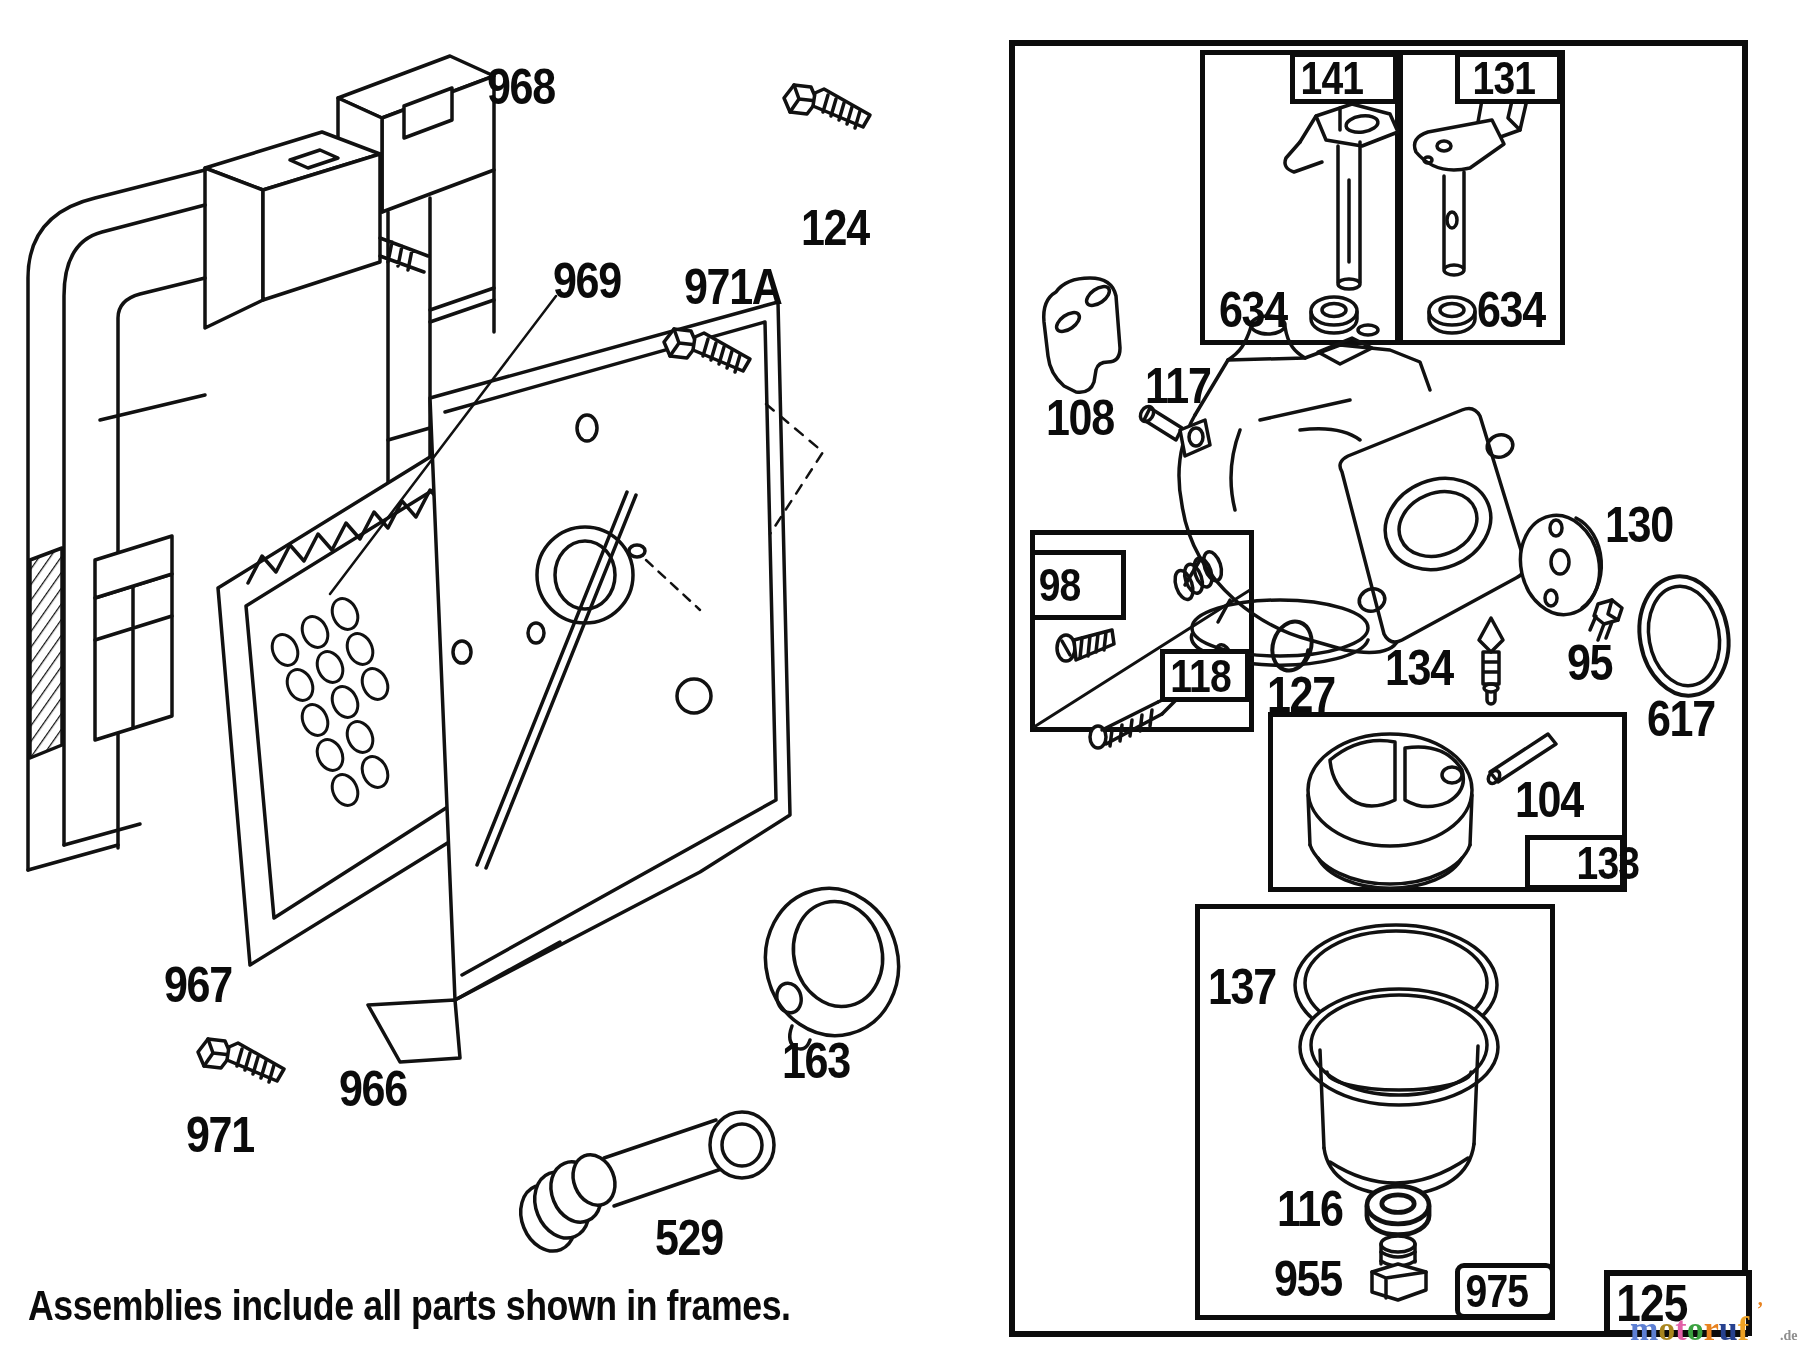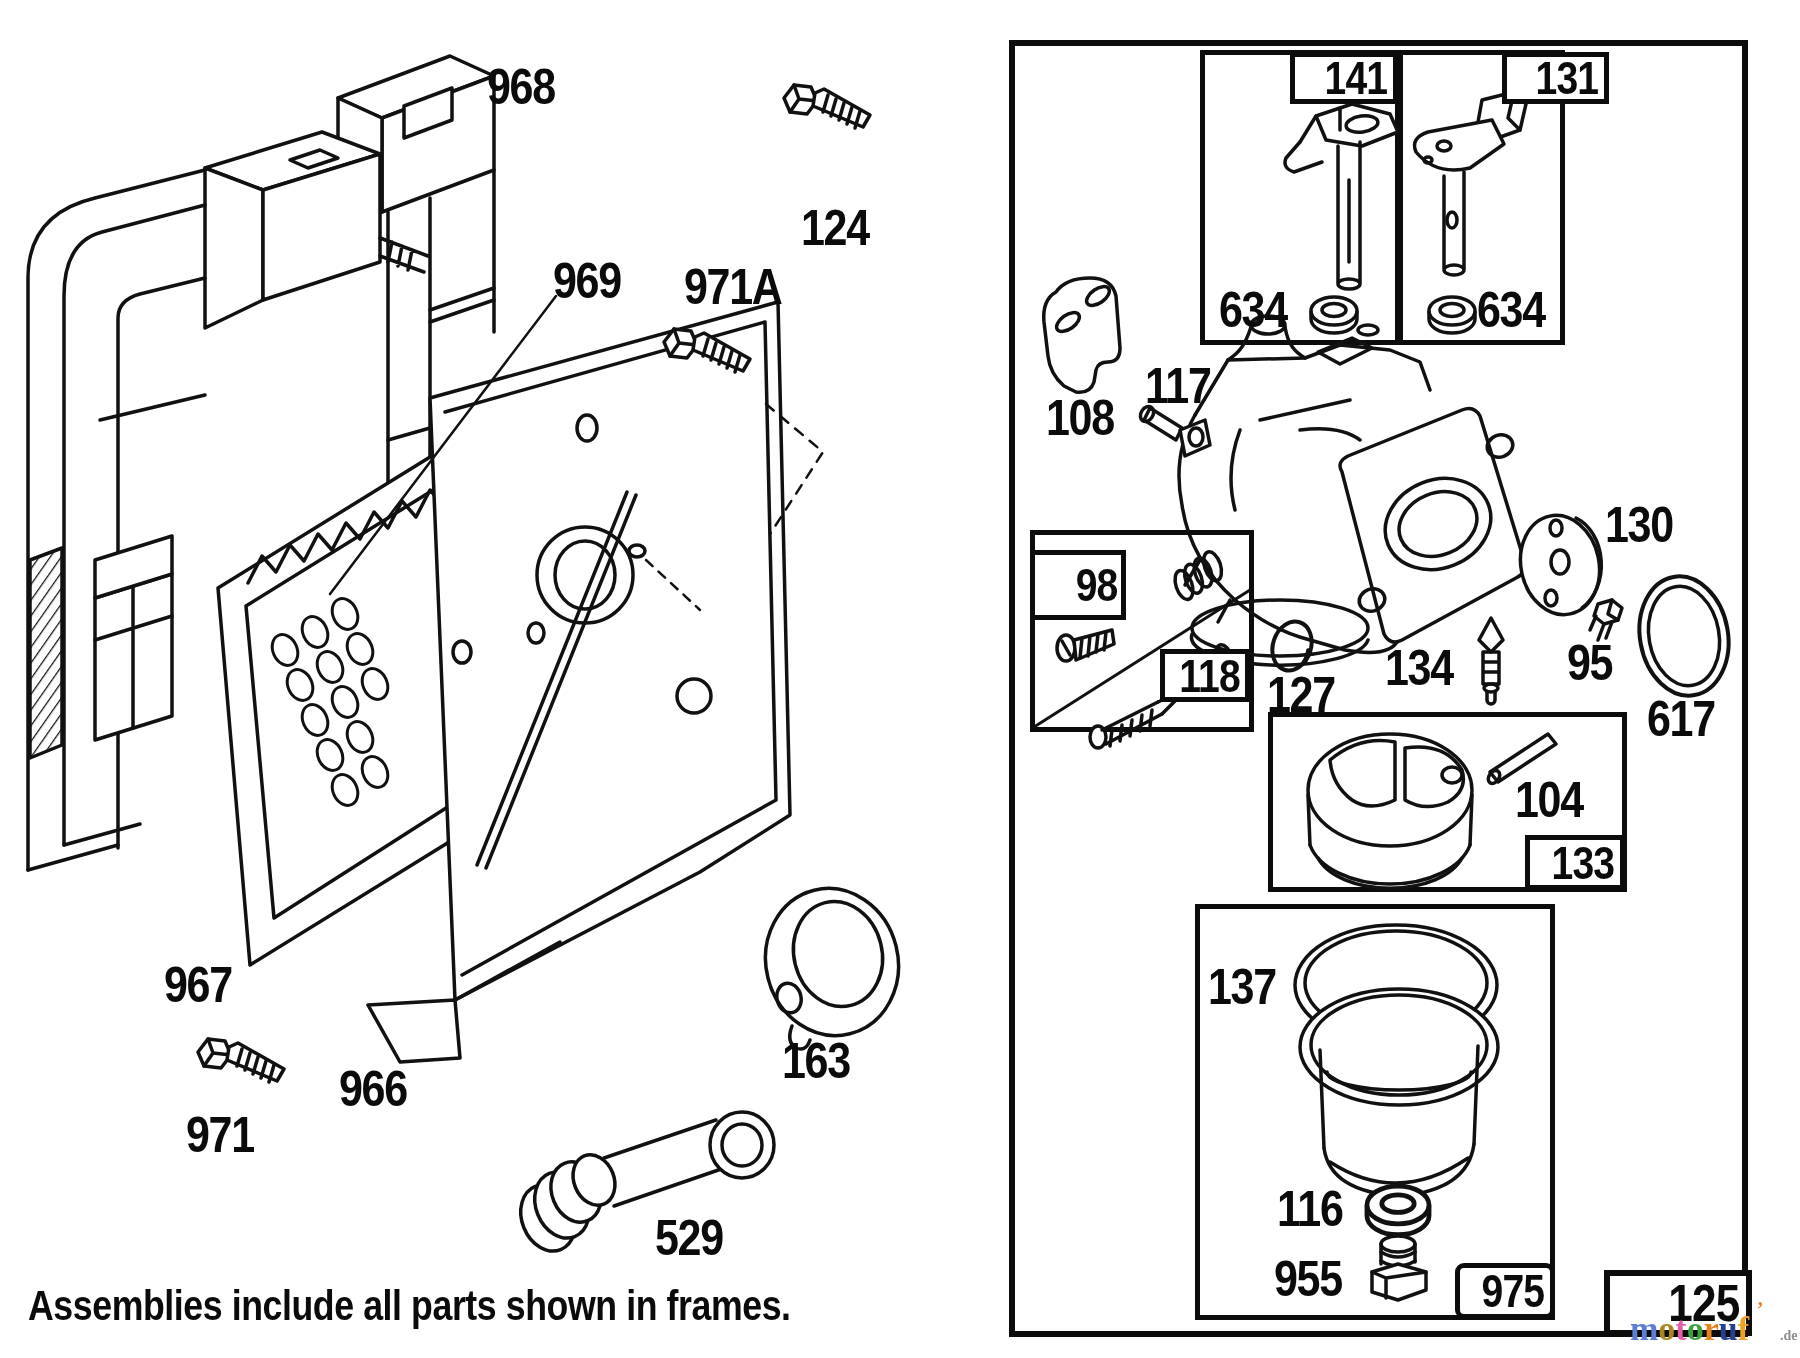--- a/index.html
+++ b/index.html
@@ -1,21 +1,21 @@
 <!DOCTYPE html>
 <html><head>
 <meta charset="utf-8">
 <style>
   html,body{margin:0;padding:0;background:#fff;}
   #root{position:relative;width:1800px;height:1358px;background:#ffffff;overflow:hidden;
         font-family:"Liberation Sans",sans-serif;}
   .frame{position:absolute;border:6px solid #0c0c0c;background:transparent;box-sizing:border-box;}
   .subframe{border-width:5px;}
   .fbox{position:absolute;border:5px solid #0c0c0c;background:#fff;box-sizing:border-box;
-        display:flex;align-items:center;justify-content:flex-end;z-index:6;}
+        display:flex;align-items:center;justify-content:flex-start;z-index:6;}
   .fbox span{font:800 46px "Liberation Sans",sans-serif;color:#0b0b0b;transform:scaleX(.85);
         letter-spacing:-1px;line-height:1;}
   .plabel{position:absolute;font:800 50px "Liberation Sans",sans-serif;color:#0b0b0b;
         transform:scaleX(.86);transform-origin:0 0;letter-spacing:-1.5px;line-height:1;
         white-space:nowrap;z-index:7;}
   .caption{position:absolute;left:28px;top:1282px;font:700 42px "Liberation Sans",sans-serif;
         color:#0b0b0b;transform:scaleX(.85);transform-origin:0 0;letter-spacing:-.5px;z-index:7;}
   .watermark{position:absolute;left:1630px;top:1310px;font:700 34px "Liberation Serif",serif;
         z-index:9;white-space:nowrap;letter-spacing:0;text-align:center;}
   .watermark .suffix{font-size:14px;color:#8f8f8f;margin-left:31px;}
@@ -285,21 +285,21 @@
       <path d="M1381,1244 L1381,1264 M1415,1244 L1415,1262"></path>
       <path d="M1381,1252 q17,10 34,0 M1381,1261 q17,10 34,0"></path>
       <polygon points="1372,1272 1398,1264 1426,1272 1426,1290 1398,1300 1372,1292" fill="#fff"></polygon>
       <path d="M1372,1272 L1386,1278 L1386,1298 M1386,1278 L1426,1272"></path>
     </g>
   </svg>
 
   <div class="fbox" style="left:1290px;top:52px;width:108px;height:52px;">
     <span>141</span>
   </div>
-  <div class="fbox" style="left:1502px;top:52px;width:107px;height:52px;">
+  <div class="fbox" style="left:1455px;top:52px;width:107px;height:52px;padding-left:7px;">
     <span>131</span>
   </div>
   <div class="fbox" style="left:1030px;top:530px;width:96px;height:70px;margin-top:20px;">
     <span>98</span>
   </div>
   <div class="fbox" style="left:1160px;top:649px;width:90px;height:53px;">
     <span>118</span>
   </div>
   <div class="fbox" style="left:1525px;top:835px;width:100px;height:55px;padding-left:41px;">
     <span>133</span>

